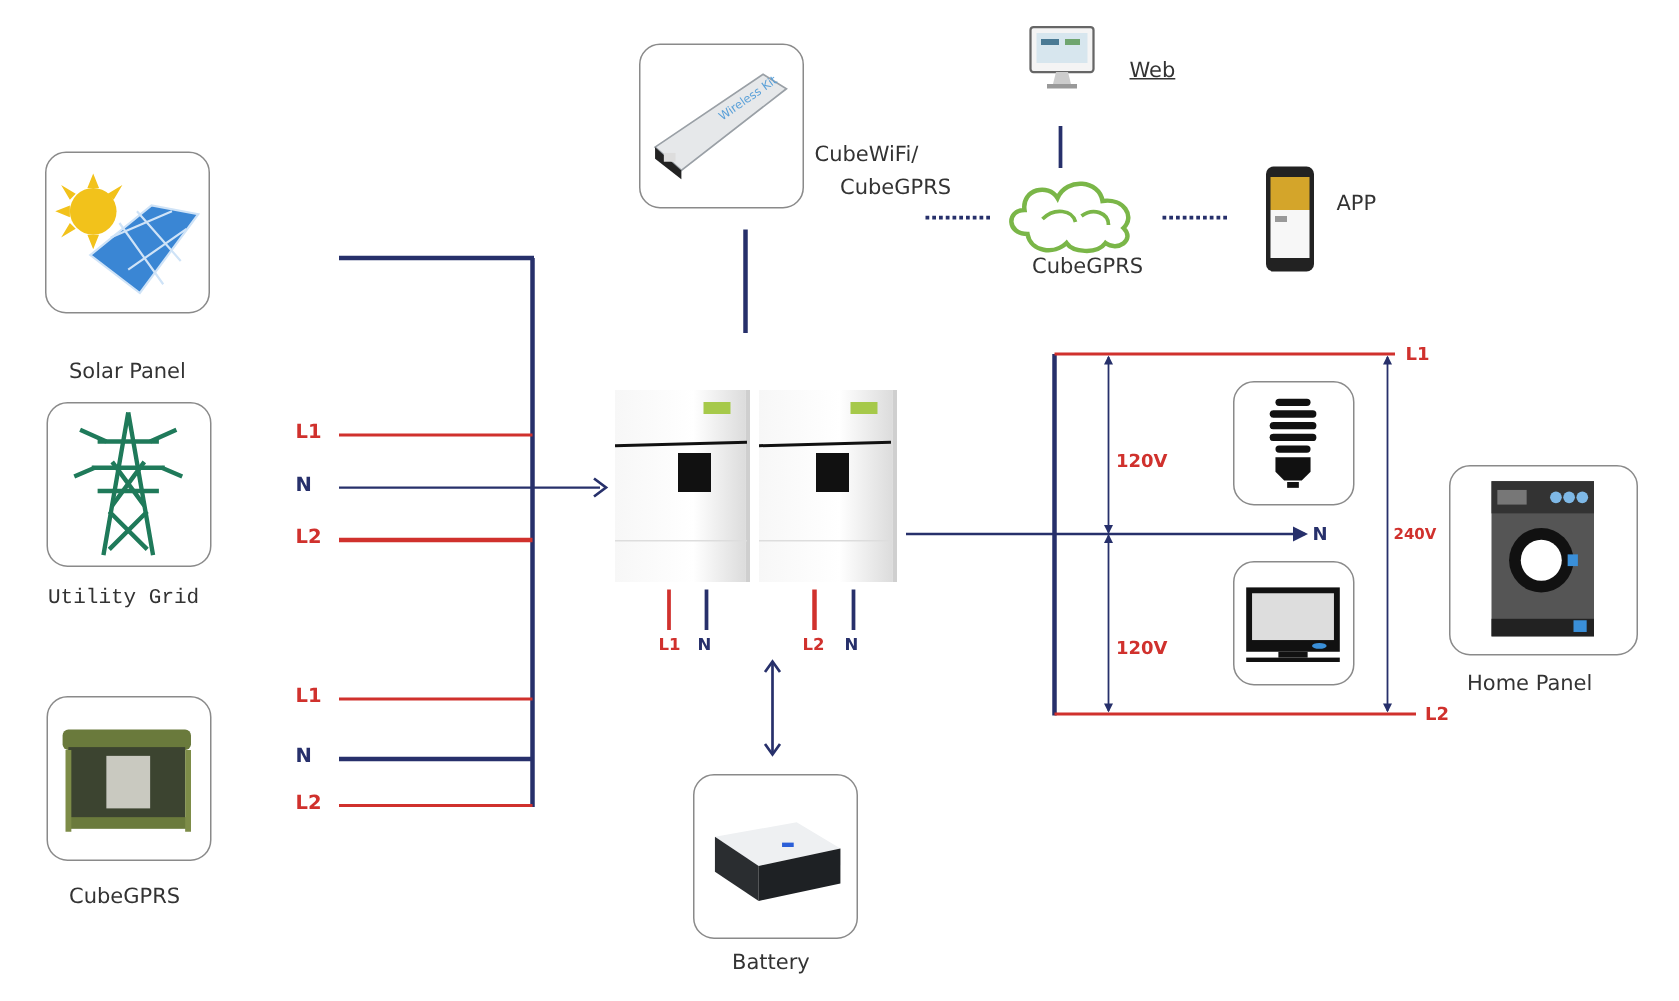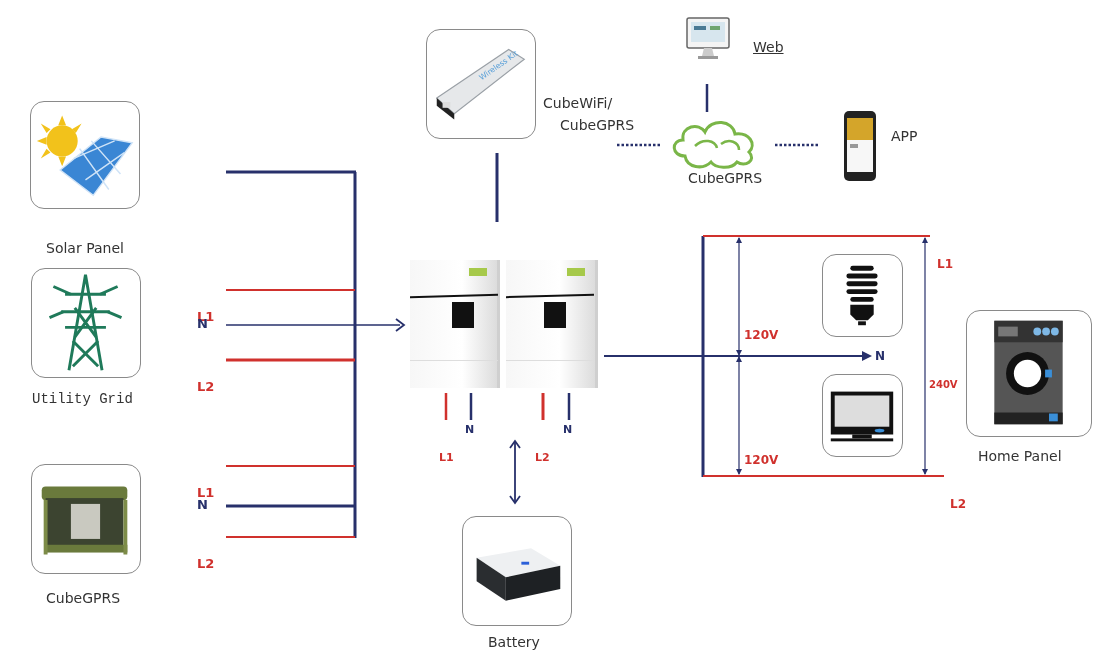--- a/index.html
+++ b/index.html
@@ -1,19 +1,19 @@
 <!DOCTYPE html>
 <html><head>
 <meta charset="utf-8">
 <style>
   html,body{margin:0;padding:0;background:#fff;}
   body{width:1119px;height:667px;position:relative;overflow:hidden;font-family:"DejaVu Sans","Liberation Sans",sans-serif;}
   .lbl{position:absolute;font-size:14px;color:#333;white-space:nowrap;}
   .wire-lbl{position:absolute;font-size:13px;font-weight:bold;white-space:nowrap;}
-  .red{color:#d0312d;margin-top:28px;}
+  .red{color:#d0312d;}
   .navy{color:#27306b;}
   .box{position:absolute;border:1.5px solid #8a8a8a;border-radius:14px;background:#fff;box-sizing:border-box;}
   svg.canvas{position:absolute;left:0;top:0;}
 </style>
 </head>
 <body>
 
 <svg class="canvas" width="1119" height="667">
 
   <line x1="355" y1="172" x2="355" y2="538" stroke="#27306b" stroke-width="3"></line>

